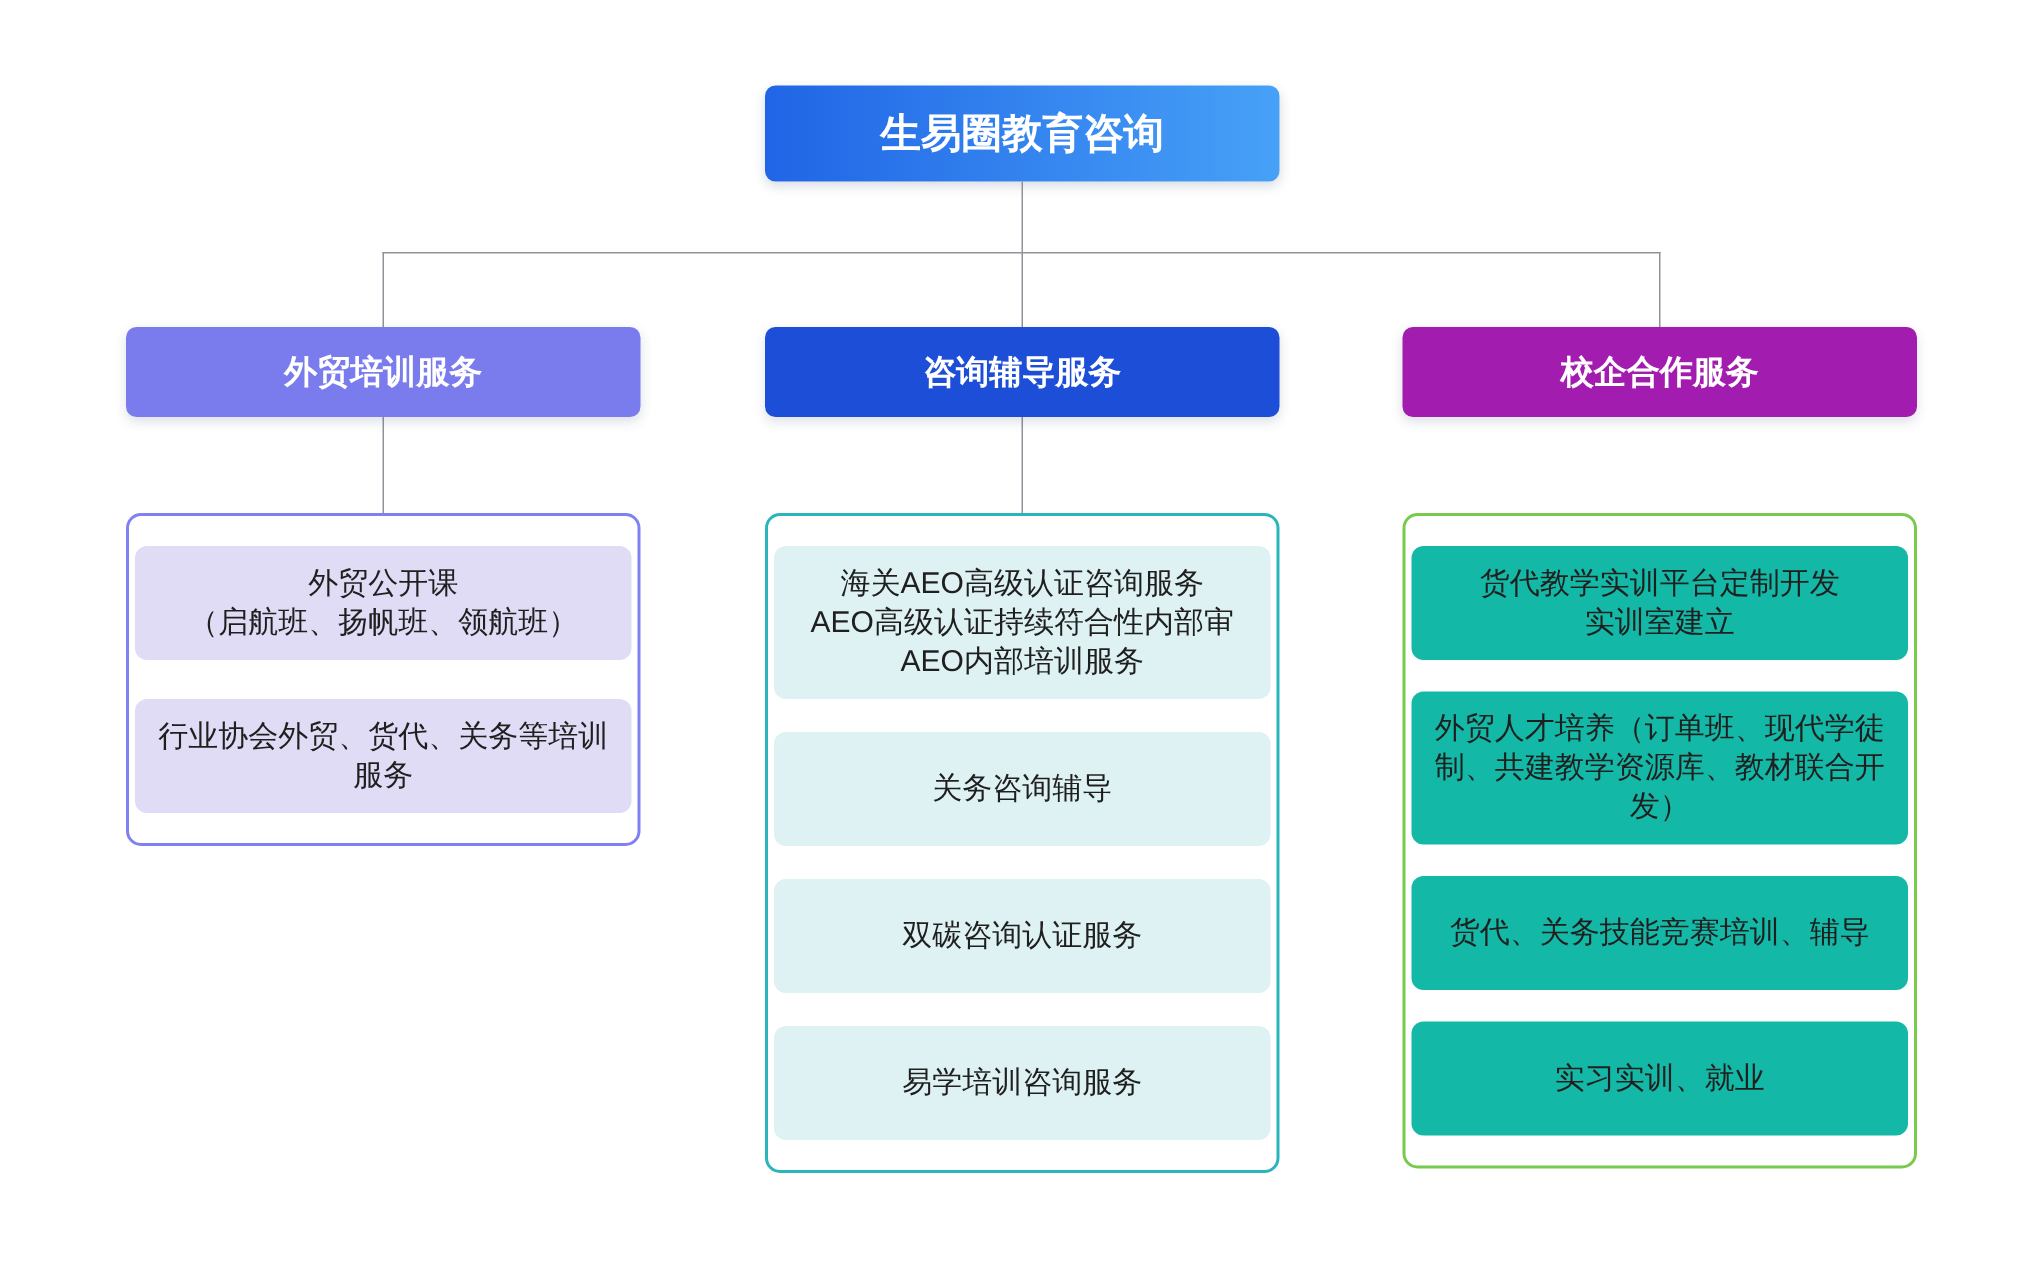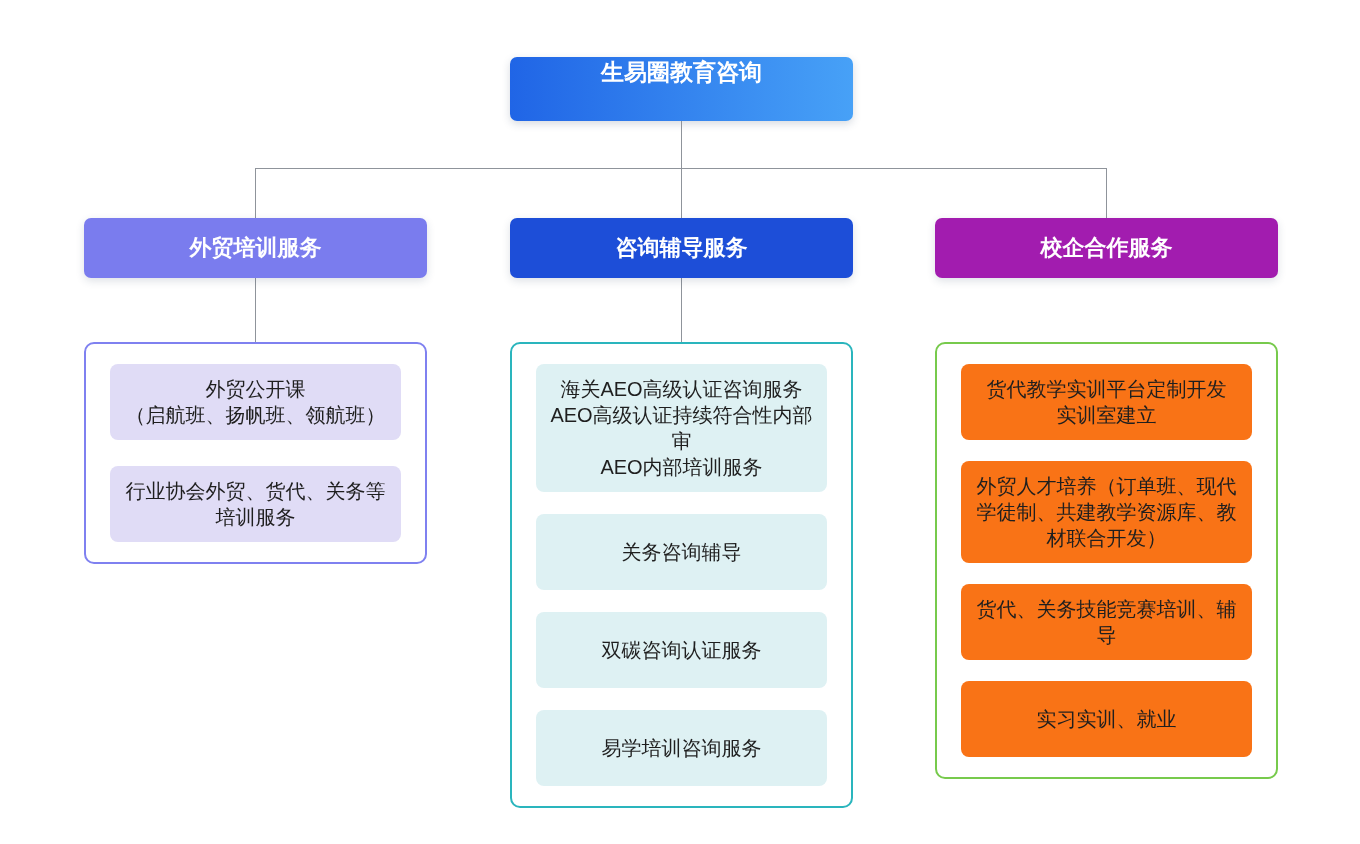--- a/index.html
+++ b/index.html
@@ -9,56 +9,56 @@
 
   
   .line{position:absolute;background:#8f949b;}
   .v{width:1px;}
   .h{height:1px;}
 
   
   .root-node{
     position:absolute;left:510px;top:57px;width:343px;height:64px;
     background:linear-gradient(90deg,#2065e6 0%,#47a1f7 100%);
-    border-radius:7px;display:flex;align-items:flex-start;justify-content:center;
-    color:#ffffff;font-size:23px;font-weight:bold;
+    border-radius:7px;display:flex;align-items:center;justify-content:center;
+    color:#ffffff;font-size:27px;font-weight:bold;
     box-shadow:0 3px 8px rgba(31,56,88,.18);
   }
 
   
   .hdr{
     position:absolute;top:218px;width:343px;height:60px;border-radius:7px;
     display:flex;align-items:center;justify-content:center;
     color:#ffffff;font-size:22px;font-weight:bold;
     box-shadow:0 3px 8px rgba(31,56,88,.15);
   }
   .hdr.purple{left:84px;background:#7a7cee;justify-content:center;}
   .hdr.teal{left:510px;background:#1d4ed8;}
   .hdr.green{left:935px;background:#a21caf;}
 
   
   .box{
     position:absolute;top:342px;width:343px;box-sizing:border-box;
     background:#ffffff;border:2px solid;border-radius:10px;
-    padding:20px 24px;display:flex;flex-direction:column;gap:26px;
+    padding:20px 4px;display:flex;flex-direction:column;gap:26px;
   }
   .box.purple{left:84px;border-color:#7f81f0;}
   .box.teal{left:510px;border-color:#2ab5bd;gap:22px;}
   .box.green{left:935px;border-color:#77ca4c;gap:21px;}
 
   
   .item{
     box-sizing:border-box;min-height:76px;border-radius:8px;
     display:flex;align-items:center;justify-content:center;
     padding:12px;text-align:center;font-size:20px;line-height:26px;
     white-space:pre-line;color:#1f1f1f;
   }
   .box.purple .item{background:#e0dcf6;}
   .box.teal .item{background:#def1f3;}
-  .box.green .item{background:#f97316;}
+  .box.green .item{background:#14b8a6;}
 </style>
 </head>
 <body>
 
 <div id="stage">
 
   <div class="root-node">
     <span>生易圈教育咨询</span>
   </div>
 

